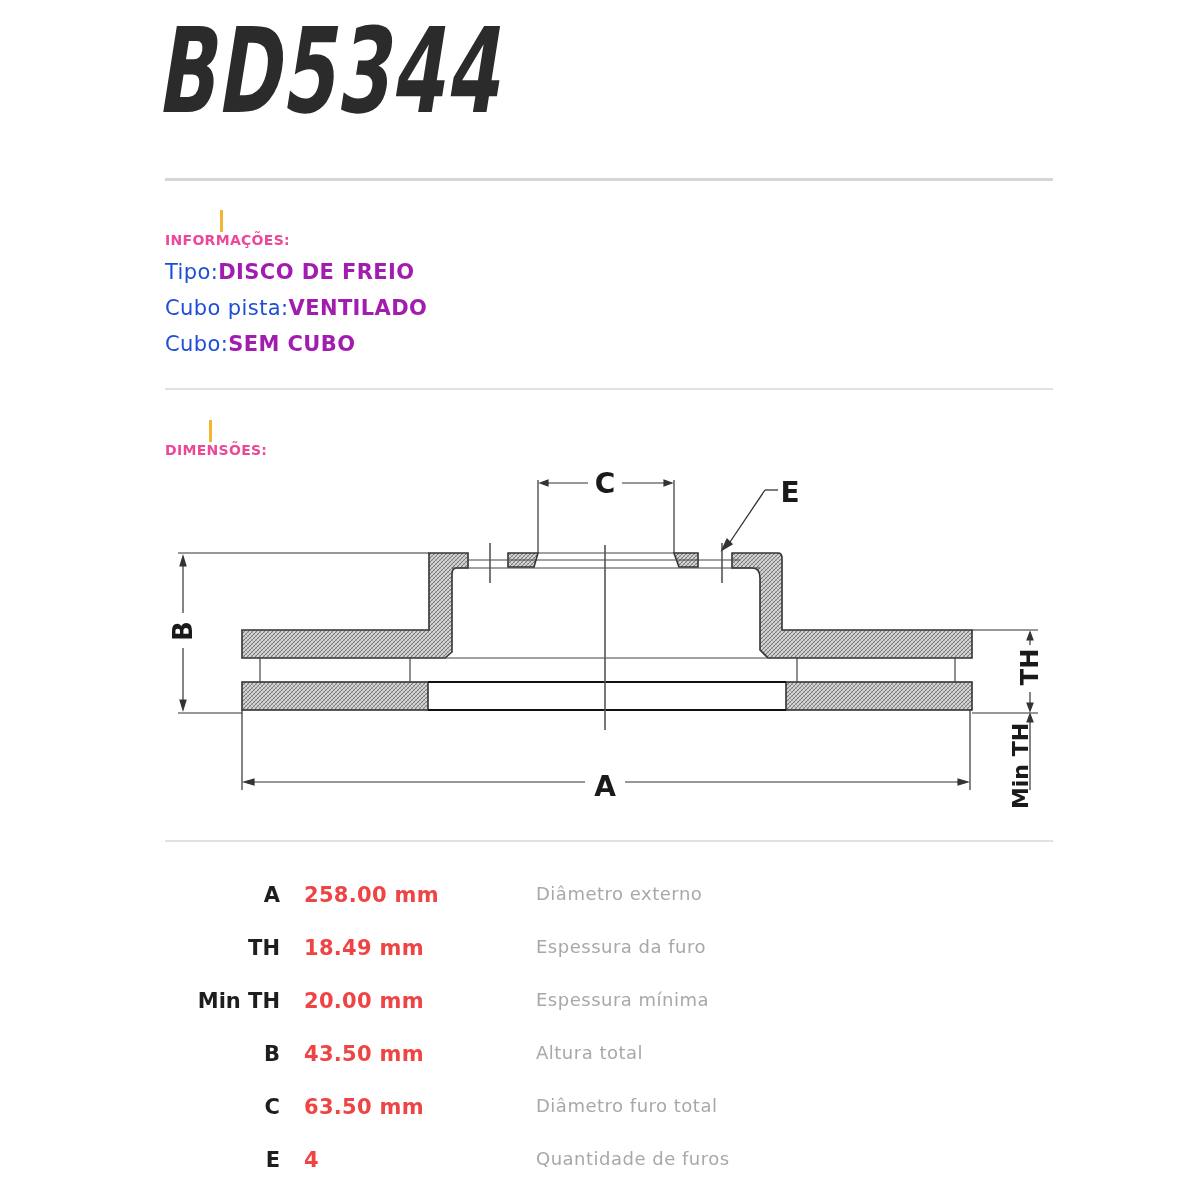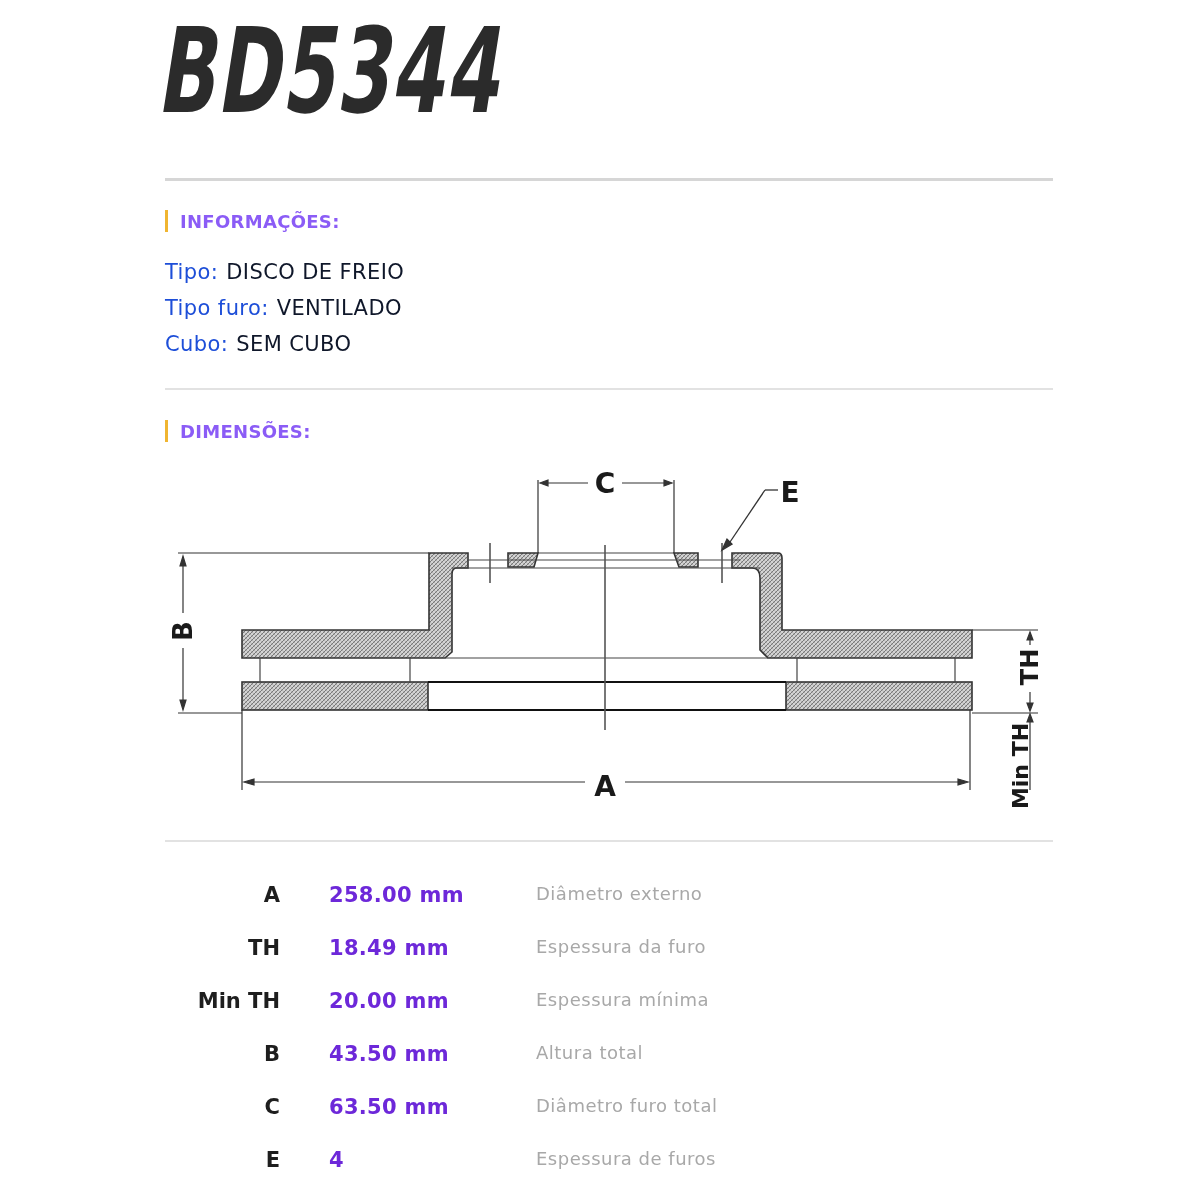--- a/index.html
+++ b/index.html
@@ -9,52 +9,53 @@
       position: absolute; left: 172px; top: 12px;
       font-family: "DejaVu Sans Condensed", "DejaVu Sans", sans-serif;
       font-weight: bold; font-size: 118px; line-height: 118px;
       color: #2b2b2b; letter-spacing: 2px;
       transform: skewX(-9deg) scaleX(0.72); transform-origin: left top;
     }
     .divider { position: absolute; left: 165px; width: 888px; height: 3px; background: #d6d6d6; }
     .divider.thin { height: 2px; background: #e2e2e2; }
     .section-head {
       position: absolute; left: 165px; display: flex; align-items: center;
-      font-family: "DejaVu Sans", sans-serif; font-weight: bold; font-size: 18px; color: #8b5cf6;
+      font-family: "DejaVu Sans", sans-serif; font-weight: bold; font-size: 14px; color: #ec4899;
       letter-spacing: 0.3px;
+      flex-direction: column;
     }
     .section-head .bar { width: 3px; height: 22px; background: #f0b531; margin-right: 12px; }
     .info-row { position: absolute; left: 165px; font-size: 21px; letter-spacing: 0.4px; }
     .info-row .lbl { color: #1d4ed8; }
-    .info-row .val { color: #0f172a; font-weight: normal; margin-left: 8px; }
+    .info-row .val { color: #a21caf; font-weight: bold; }
     .drawing { position: absolute; left: 0; top: 0; }
     .dims { position: absolute; left: 160px; top: 875px; }
     .dim-row { position: absolute; height: 40px; display: block; }
     .dim-key { position: absolute; width: 120px; left: 0; text-align: right; font-size: 21px;
                font-weight: bold; color: #1e1e1e; }
-    .dim-val { position: absolute; left: 169px; font-size: 21px; font-weight: bold; color: #6d28d9; letter-spacing: 0.3px; white-space: nowrap; }
+    .dim-val { position: absolute; left: 144px; font-size: 21px; font-weight: bold; color: #ef4444; letter-spacing: 0.3px; white-space: nowrap; }
     .dim-desc { position: absolute; left: 376px; font-size: 18px; color: #a8a8a8; letter-spacing: 0.5px; white-space: nowrap; }
   </style>
 </head>
 <body>
 
 <div class="code-title">BD5344</div>
 
 <div class="divider" style="top:178px;"></div>
 
 <div class="section-head" style="top:210px;">
   <span class="bar"></span>
   <span>INFORMAÇÕES:</span>
 </div>
 
 <div class="info-row" style="top:260px;">
   <span class="lbl">Tipo:</span><span class="val">DISCO DE FREIO</span>
 </div>
 <div class="info-row" style="top:296px;">
-  <span class="lbl">Tipo furo:</span><span class="val">VENTILADO</span>
+  <span class="lbl">Cubo pista:</span><span class="val">VENTILADO</span>
 </div>
 <div class="info-row" style="top:332px;">
   <span class="lbl">Cubo:</span><span class="val">SEM CUBO</span>
 </div>
 
 <div class="divider thin" style="top:388px;"></div>
 
 <div class="section-head" style="top:420px;">
   <span class="bar"></span>
   <span>DIMENSÕES:</span>
@@ -178,15 +179,15 @@
     <span class="dim-desc">Altura total</span>
   </div>
   <div class="dim-row" style="top:220px;">
     <span class="dim-key">C</span>
     <span class="dim-val">63.50 mm</span>
     <span class="dim-desc">Diâmetro furo total</span>
   </div>
   <div class="dim-row" style="top:273px;">
     <span class="dim-key">E</span>
     <span class="dim-val">4</span>
-    <span class="dim-desc">Espessura de furos</span>
+    <span class="dim-desc">Quantidade de furos</span>
   </div>
 </div>
 
 </body></html>

